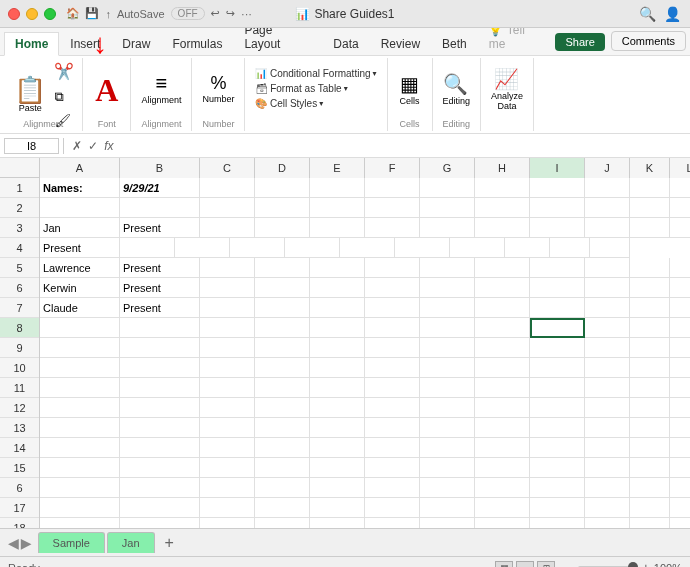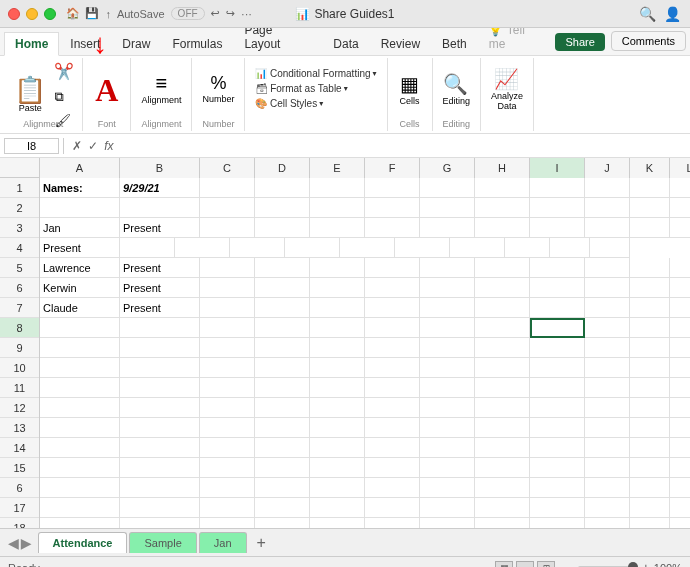--- a/index.html
+++ b/index.html
@@ -488,21 +488,20 @@
           <div class="cell" style="width: 40px; min-width: 40px;"></div>
           <div class="cell" style="width: 40px; min-width: 40px;"></div>
         </div>
       </div>
   </div>
 </div>
 
 <div style="height:28px; background:#f0f0f0; border-top:1px solid #ccc; display:flex; align-items:center; padding-left:8px; gap:0;">
   <div style="cursor:pointer;color:#888;font-size:14px;margin-right:2px;">◀</div>
   <div style="cursor:pointer;color:#888;font-size:14px;margin-right:6px;">▶</div>
-  <div class="sheet-tab active">Attendance</div>
   <div class="sheet-tab">Sample</div>
   <div class="sheet-tab">Jan</div>
   <div class="sheet-add">+</div>
 </div>
 
 <div style="height:22px; background:#f0f0f0; border-top:1px solid #ccc; display:flex; align-items:center; justify-content:space-between; padding:0 8px; font-size:11px; color:#555;">
   <span>Ready</span>
   <div style="display:flex;align-items:center;gap:10px;">
     <div style="display:flex;gap:3px;">
       <div style="width:18px;height:14px;border:1px solid #aaa;background:#ddd;cursor:pointer;display:flex;align-items:center;justify-content:center;font-size:9px;">▦</div>

